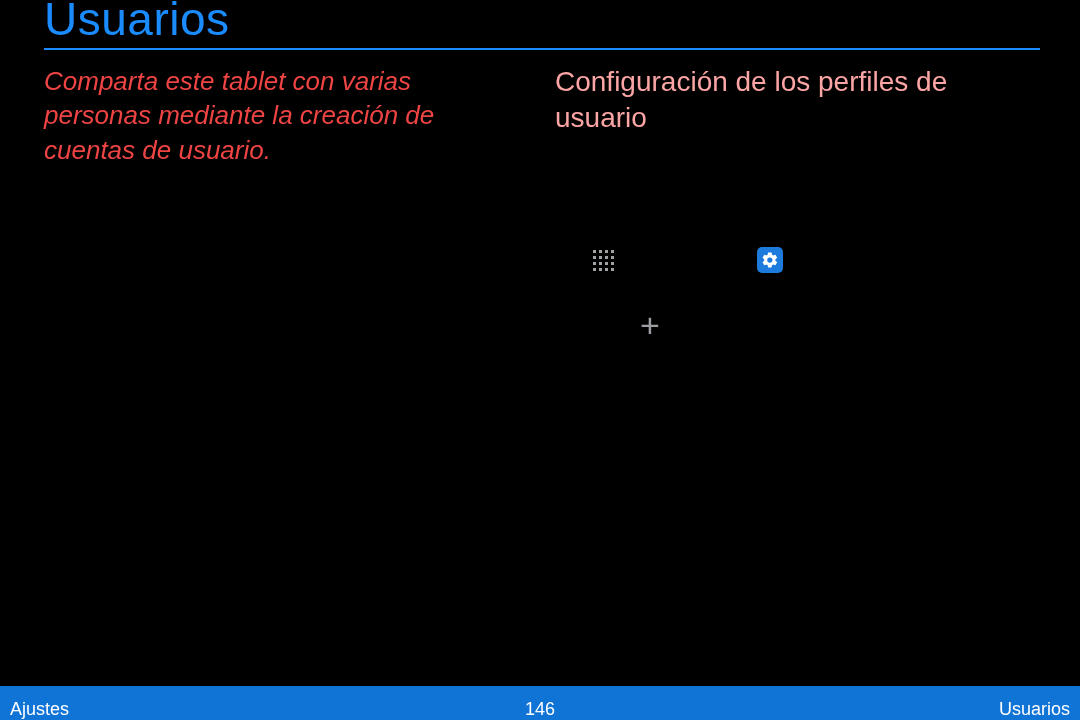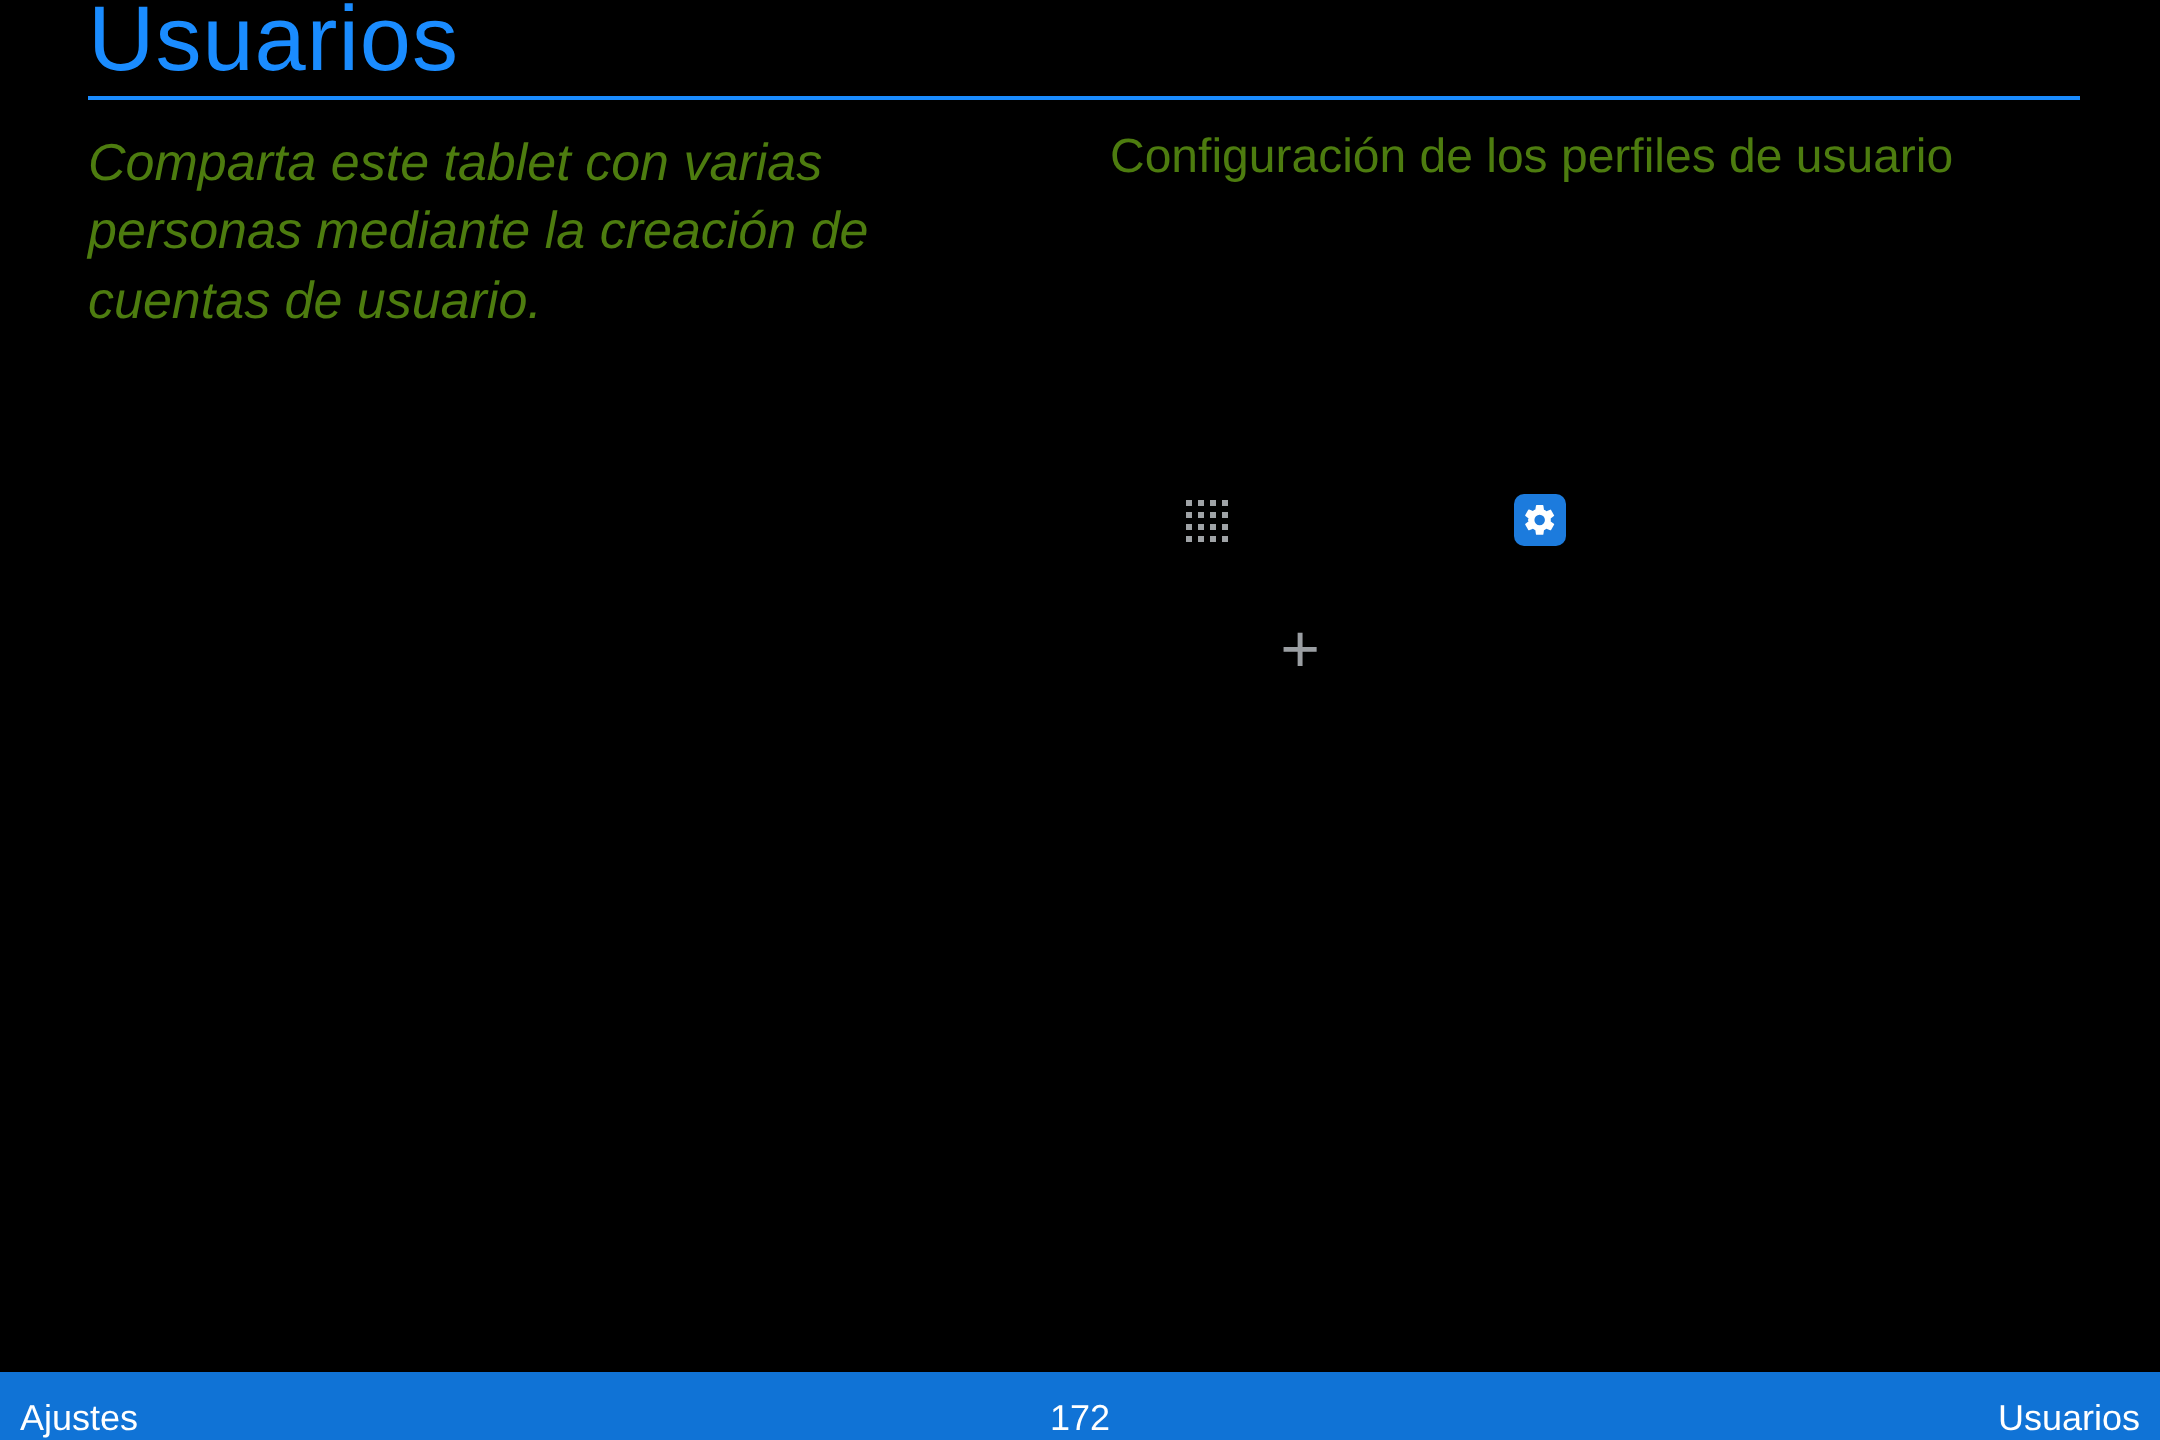--- a/index.html
+++ b/index.html
@@ -33,32 +33,32 @@
     top: 48px;
     width: 996px;
     height: 0;
     border-bottom: 2px solid #1a8cff;
   }
   .intro {
     position: absolute;
     left: 44px;
     top: 64px;
     width: 450px;
-    color: #4d7c0f;
+    color: #ef4444;
     font-style: italic;
     font-size: 26px;
     line-height: 1.32;
   }
   .section-heading {
     position: absolute;
     left: 555px;
     top: 64px;
     width: 484px;
-    color: #4d7c0f;
-    font-size: 24px;
+    color: #fca5a5;
+    font-size: 28px;
     line-height: 1.28;
     font-weight: 400;
   }
   .apps-icon {
     position: absolute;
     left: 593px;
     top: 250px;
     width: 22px;
     height: 22px;
     display: grid;
@@ -162,17 +162,17 @@
   <div class="settings-icon">
     <svg viewBox="0 0 24 24">
         <path d="M19.14,12.94a7.14,7.14,0,0,0,.05-.94,7.14,7.14,0,0,0-.05-.94l2.11-1.65a.5.5,0,0,0,.12-.64l-2-3.46a.5.5,0,0,0-.61-.22l-2.49,1a7,7,0,0,0-1.62-.94l-.38-2.65A.5.5,0,0,0,13.78,2H9.78a.5.5,0,0,0-.49.42L8.91,5.07a7,7,0,0,0-1.62.94l-2.49-1a.5.5,0,0,0-.61.22l-2,3.46a.5.5,0,0,0,.12.64L4.42,11a7.14,7.14,0,0,0-.5.94,7.14,7.14,0,0,0,.5.94L2.31,14.53a.5.5,0,0,0-.12.64l2,3.46a.5.5,0,0,0,.61.22l2.49-1a7,7,0,0,0,1.62.94l.38,2.65a.5.5,0,0,0,.49.42h4a.5.5,0,0,0,.49-.42l.38-2.65a7,7,0,0,0,1.62-.94l2.49,1a.5.5,0,0,0,.61-.22l2-3.46a.5.5,0,0,0-.12-.64ZM11.78,15.5A3.5,3.5,0,1,1,15.28,12,3.5,3.5,0,0,1,11.78,15.5Z"></path>
       </svg>
   </div>
 
   <div class="plus-icon">+</div>
 
   <div class="footer">
     <div class="footer-left">Ajustes</div>
-    <div class="footer-center">172</div>
+    <div class="footer-center">146</div>
     <div class="footer-right">Usuarios</div>
   </div>
 
 </div>
 
 </body></html>

